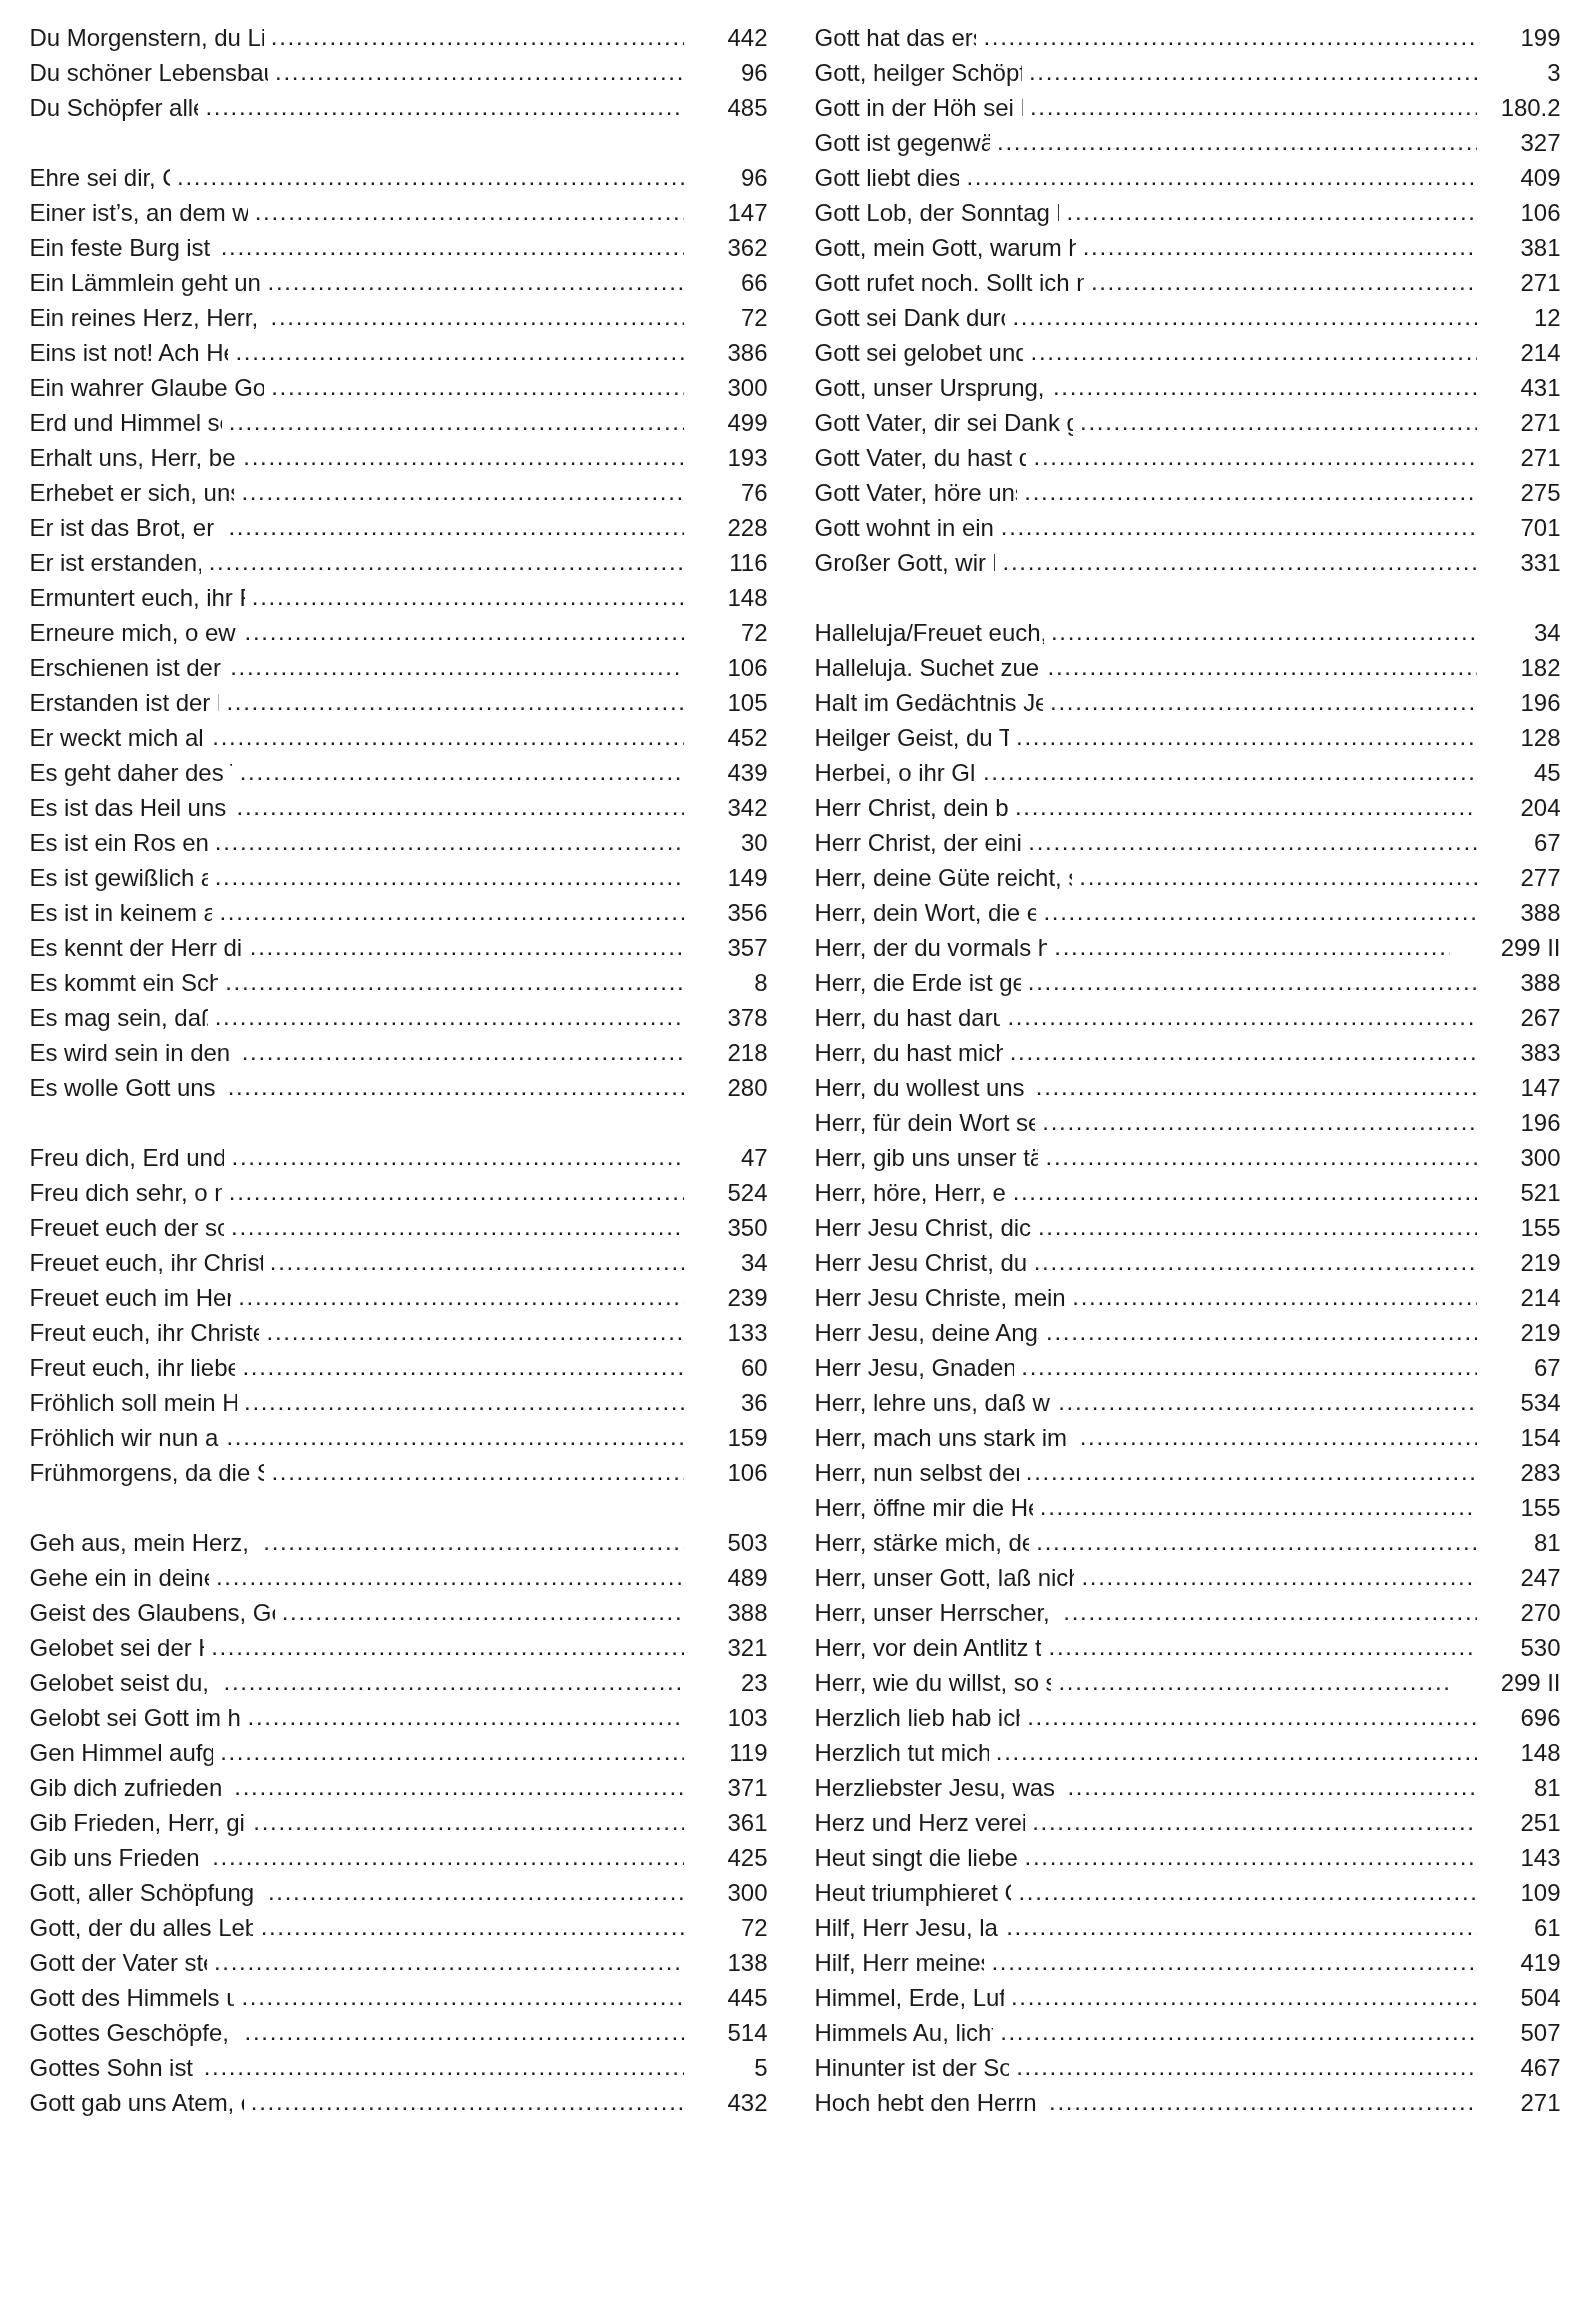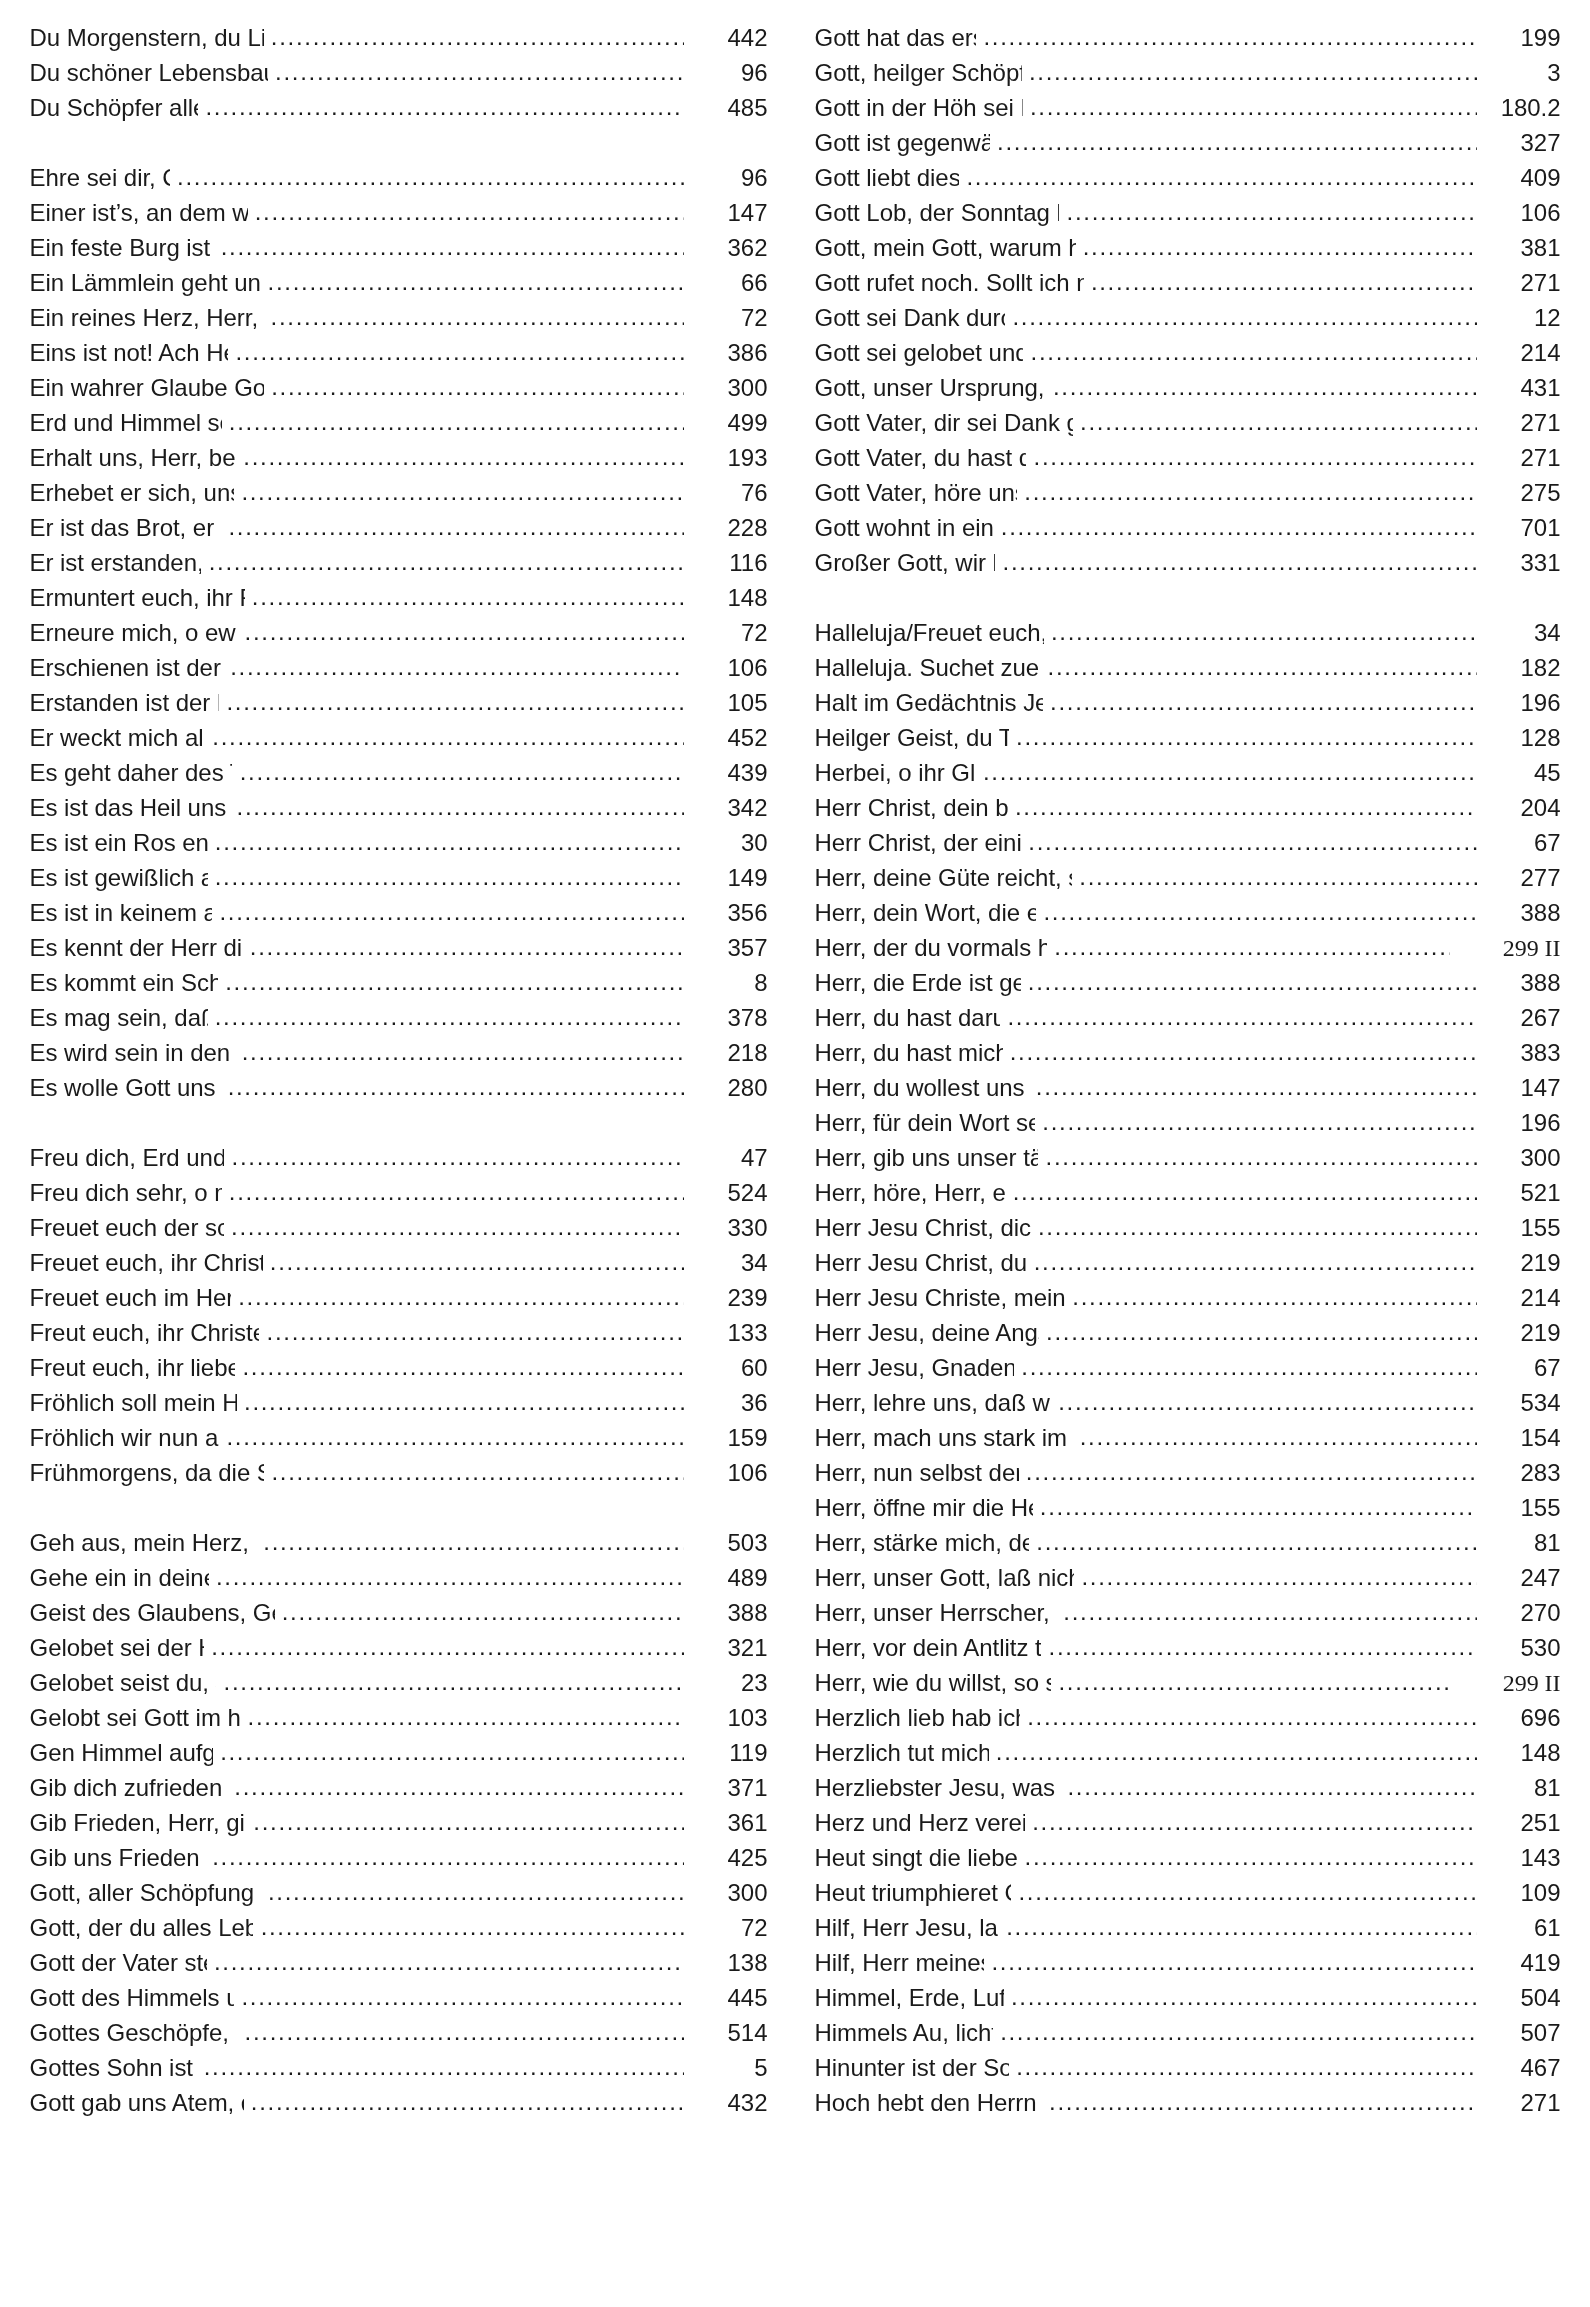--- a/index.html
+++ b/index.html
@@ -61,21 +61,20 @@
     transform: translateY(-0.04em);
   }
   .entry .num {
     flex: 0 0 auto;
     text-align: right;
     min-width: 76px;
     padding-left: 3.1px;
   }
   .entry.wide-num .num {
     min-width: 103px;
-    font-family: Liberation Serif, serif;
   }
   
   .gap {
     height: 35px;
     width: 100%;
   }
 </style>
 </head>
 <body>
 
@@ -239,21 +238,21 @@
         <span class="num">47</span>
       </div>
       <div class="entry">
         <span class="title">Freu dich sehr, o meine Seele</span>
         <span class="leader">..........................................................................................</span>
         <span class="num">524</span>
       </div>
       <div class="entry">
         <span class="title">Freuet euch der schönen Erde</span>
         <span class="leader">..........................................................................................</span>
-        <span class="num">330</span>
+        <span class="num">350</span>
       </div>
       <div class="entry">
         <span class="title">Freuet euch, ihr Christen alle, freue sich</span>
         <span class="leader">..........................................................................................</span>
         <span class="num">34</span>
       </div>
       <div class="entry">
         <span class="title">Freuet euch im Herren allewege</span>
         <span class="leader">..........................................................................................</span>
         <span class="num">239</span>

